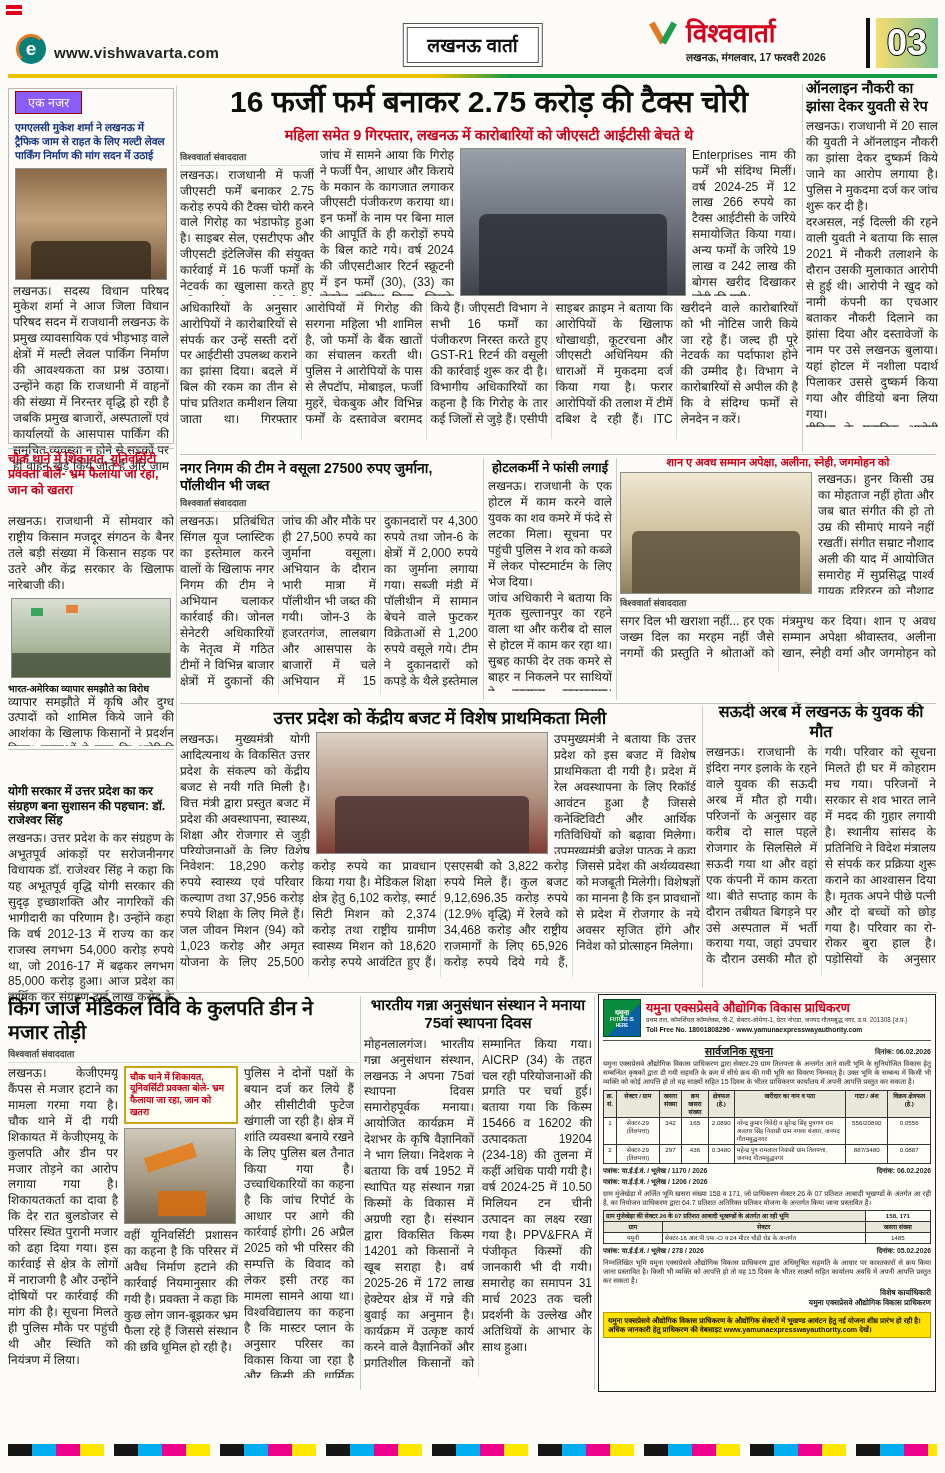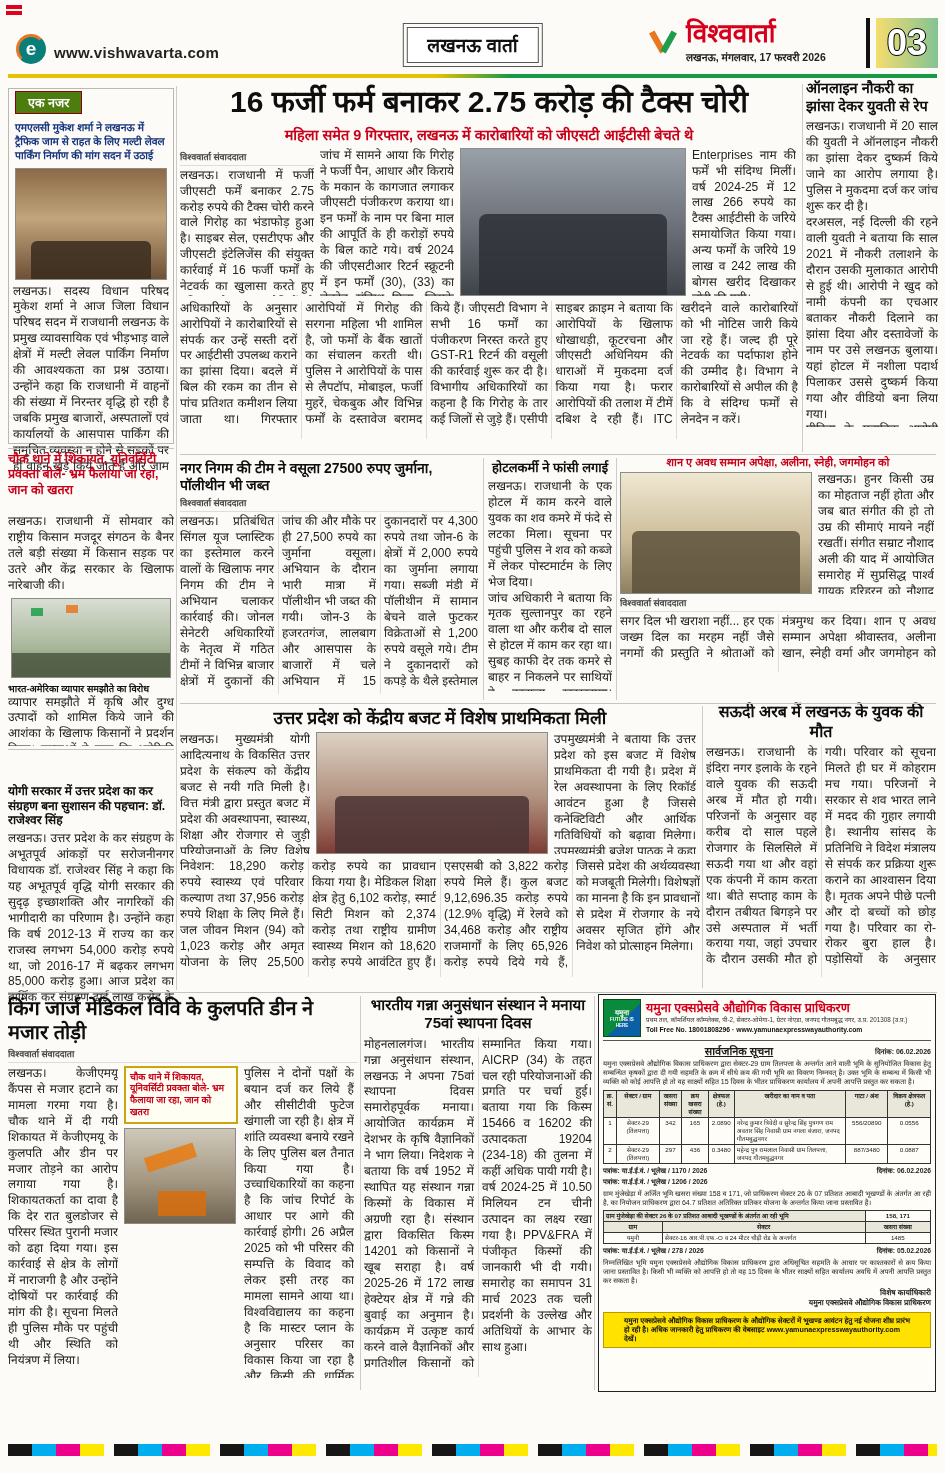--- a/index.html
+++ b/index.html
@@ -29,33 +29,33 @@
   .clip{overflow:hidden}
 
   
   .corner-mark{position:absolute;left:6px;top:5px;width:16px;height:4px;background:#e3001b;box-shadow:0 6px 0 #e3001b}
   .e-logo{position:absolute;left:16px;top:34px;width:30px;height:30px;border-radius:50%;background:#0a7f7a;color:#fff;
           display:flex;align-items:center;justify-content:center;font-weight:bold;font-size:19px;
           border:3px solid #e87722;border-bottom-color:#0a7f7a;border-right-color:#0a7f7a}
   .site-url{position:absolute;left:54px;top:44px;font-size:15px;font-weight:bold;color:#222;letter-spacing:.3px}
   .section-box{position:absolute;left:50%;top:27px;transform:translateX(-50%);border:1px solid #555;outline:1px solid #555;outline-offset:3px;
                padding:4px 20px;font-size:19px;font-weight:bold;color:#111;background:#fff}
-  .mast{position:absolute;left:648px;top:20px;display:flex;gap:8px;align-items:center}
+  .mast{position:absolute;left:648px;top:20px;display:flex;gap:8px;align-items:flex-start}
   .mast-name{color:#d6001c;font-size:26px;font-weight:800;line-height:1}
   .mast-date{font-size:10.5px;color:#222;margin-top:4px;font-weight:bold}
   .pageno-bar{position:absolute;left:866px;top:18px;width:4px;height:50px;background:#111}
   .pageno{position:absolute;left:876px;top:18px;width:62px;height:50px;display:flex;align-items:center;justify-content:center;
           font-size:36px;font-weight:800;color:#fff;background:linear-gradient(90deg,#f5dd6e,#83c393);
           text-shadow:1px 0 #000,-1px 0 #000,0 1px #000,0 -1px #000}
   .head-divider{position:absolute;left:8px;top:74px;width:929px;height:4px;
                 background:linear-gradient(90deg,#e8c200 0%,#e8c200 46%,#169a45 54%,#169a45 100%)}
 
   
   .ek-box{position:absolute;left:8px;top:88px;width:166px;height:356px;border:1px solid #b9b9b2;padding:4px}
-  .ek-label{display:inline-block;background:#4d7c0f;color:#fff;font-weight:bold;font-size:12.5px;padding:2px 12px;margin:-10px 0 4px 2px;border:1px solid #8d000c}
+  .ek-label{display:inline-block;background:#8b5cf6;color:#fff;font-weight:normal;font-size:12.5px;padding:2px 12px;margin:-10px 0 4px 2px;border:1px solid #8d000c}
   .ek-lead{color:#17367e;font-weight:bold;font-size:10.5px;line-height:1.35;margin:2px 2px 5px}
 
   .kisan{position:absolute;left:8px;top:452px;width:166px;height:294px}
   .yogi{position:absolute;left:8px;top:784px;width:166px;height:238px}
 
   .tax{position:absolute;left:180px;top:84px;width:618px;height:368px}
   .tax-band1{display:flex;gap:6px;margin-top:4px}
   .rape{position:absolute;left:806px;top:80px;width:132px;height:372px}
 
   .nagar{position:absolute;left:180px;top:460px;width:298px;height:240px}
@@ -80,21 +80,21 @@
   .notice-org{color:#d6001c;font-weight:800;font-size:12.5px;line-height:1.1}
   .notice-addr{font-size:6.3px;color:#333;margin-top:1px}
   .notice-tf{font-size:6.8px;font-weight:bold;color:#111;margin-top:1px}
   .notice-heading{font-weight:800;font-size:11px;text-decoration:underline}
   .notice-date{font-size:7px;font-weight:bold}
   .ntable{width:100%;border-collapse:collapse;margin:3px 0;font-size:6.2px}
   .ntable th,.ntable td{border:1px solid #333;padding:1px 2px;vertical-align:top;text-align:center}
   .ntable th{background:#e9e6da;font-weight:bold}
   .nref{display:flex;justify-content:space-between;font-size:6.8px;font-weight:bold;margin:2px 0}
   .nsign{text-align:right;font-weight:800;font-size:7.5px;margin-top:3px}
-  .nstrip{background:#ffe200;border:1px solid #b89b00;padding:3px 20px;font-weight:bold;font-size:7.2px;margin-top:4px;color:#111}
+  .nstrip{background:#ffe200;border:1px solid #b89b00;padding:3px 4px;font-weight:bold;font-size:7.2px;margin-top:4px;color:#111}
 
   .cmyk-bar{position:absolute;left:8px;top:1444px;width:929px;height:12px;
     background:repeating-linear-gradient(90deg,#161616 0 24px,#00aeef 24px 48px,#ec008c 48px 72px,#ffe800 72px 96px,#fdfbf6 96px 106px)}
 </style>
 </head>
 <body>
 
 <div class="page">
 
   <div class="corner-mark"></div>
@@ -210,20 +210,21 @@
     <div class="art-title" style="font-size:20px">किंग जार्ज मेडिकल विवि के कुलपति डीन ने मजार तोड़ी</div>
     <div class="byline">विश्ववार्ता संवाददाता</div>
     <div class="kgmu-cols">
       <div class="small just clip" style="width:110px;height:312px">लखनऊ। केजीएमयू कैंपस से मजार हटाने का मामला गरमा गया है। चौक थाने में दी गयी शिकायत में केजीएमयू के कुलपति और डीन पर मजार तोड़ने का आरोप लगाया गया है। शिकायतकर्ता का दावा है कि देर रात बुलडोजर से परिसर स्थित पुरानी मजार को ढहा दिया गया। इस कार्रवाई से क्षेत्र के लोगों में नाराजगी है और उन्होंने दोषियों पर कार्रवाई की मांग की है। सूचना मिलते ही पुलिस मौके पर पहुंची थी और स्थिति को नियंत्रण में लिया।</div>
       <div style="width:114px">
         <div class="inset">चौक थाने में शिकायत, यूनिवर्सिटी प्रवक्ता बोले- भ्रम फैलाया जा रहा, जान को खतरा</div>
         <div class="photo ph-digger" style="width:112px;height:96px;margin-bottom:4px">
           <div class="ph-shape" style="left:18%;top:22%;width:46%;height:16%;background:#e87a10;transform:rotate(-18deg)"></div>
           <div class="ph-shape" style="left:30%;bottom:8%;width:44%;height:26%;background:#d96d0a"></div>
         </div>
+        <div class="small just clip" style="height:128px">वहीं यूनिवर्सिटी प्रशासन का कहना है कि परिसर में अवैध निर्माण हटाने की कार्रवाई नियमानुसार की गयी है। प्रवक्ता ने कहा कि कुछ लोग जान-बूझकर भ्रम फैला रहे हैं जिससे संस्थान की छवि धूमिल हो रही है।</div>
       </div>
       <div class="small just clip" style="width:110px;height:312px">पुलिस ने दोनों पक्षों के बयान दर्ज कर लिये हैं और सीसीटीवी फुटेज खंगाली जा रही है। क्षेत्र में शांति व्यवस्था बनाये रखने के लिए पुलिस बल तैनात किया गया है। उच्चाधिकारियों का कहना है कि जांच रिपोर्ट के आधार पर आगे की कार्रवाई होगी। 26 अप्रैल 2025 को भी परिसर की सम्पत्ति के विवाद को लेकर इसी तरह का मामला सामने आया था। विश्वविद्यालय का कहना है कि मास्टर प्लान के अनुसार परिसर का विकास किया जा रहा है और किसी की धार्मिक भावना को ठेस पहुंचाने का इरादा नहीं है। क्षेत्रीय लोगों ने उच्चस्तरीय जांच की मांग उठायी है।</div>
     </div>
   </div>
 
   <div class="ganna clip">
     <div class="art-title center" style="font-size:15px">भारतीय गन्ना अनुसंधान संस्थान ने मनाया 75वां स्थापना दिवस</div>
     <div class="small just cols2 clip" style="margin-top:4px;height:340px">मोहनलालगंज। भारतीय गन्ना अनुसंधान संस्थान, लखनऊ ने अपना 75वां स्थापना दिवस समारोहपूर्वक मनाया। आयोजित कार्यक्रम में देशभर के कृषि वैज्ञानिकों ने भाग लिया। निदेशक ने बताया कि वर्ष 1952 में स्थापित यह संस्थान गन्ना किस्मों के विकास में अग्रणी रहा है। संस्थान द्वारा विकसित किस्म 14201 को किसानों ने खूब सराहा है। वर्ष 2025-26 में 172 लाख हेक्टेयर क्षेत्र में गन्ने की बुवाई का अनुमान है। कार्यक्रम में उत्कृष्ट कार्य करने वाले वैज्ञानिकों और प्रगतिशील किसानों को सम्मानित किया गया। AICRP (34) के तहत चल रही परियोजनाओं की प्रगति पर चर्चा हुई। बताया गया कि किस्म 15466 व 16202 की उत्पादकता 19204 (234-18) की तुलना में कहीं अधिक पायी गयी है। वर्ष 2024-25 में 10.50 मिलियन टन चीनी उत्पादन का लक्ष्य रखा गया है। PPV&amp;FRA में पंजीकृत किस्मों की जानकारी भी दी गयी। समारोह का समापन 31 मार्च 2023 तक चली प्रदर्शनी के उल्लेख और अतिथियों के आभार के साथ हुआ।</div>
   </div>
 

